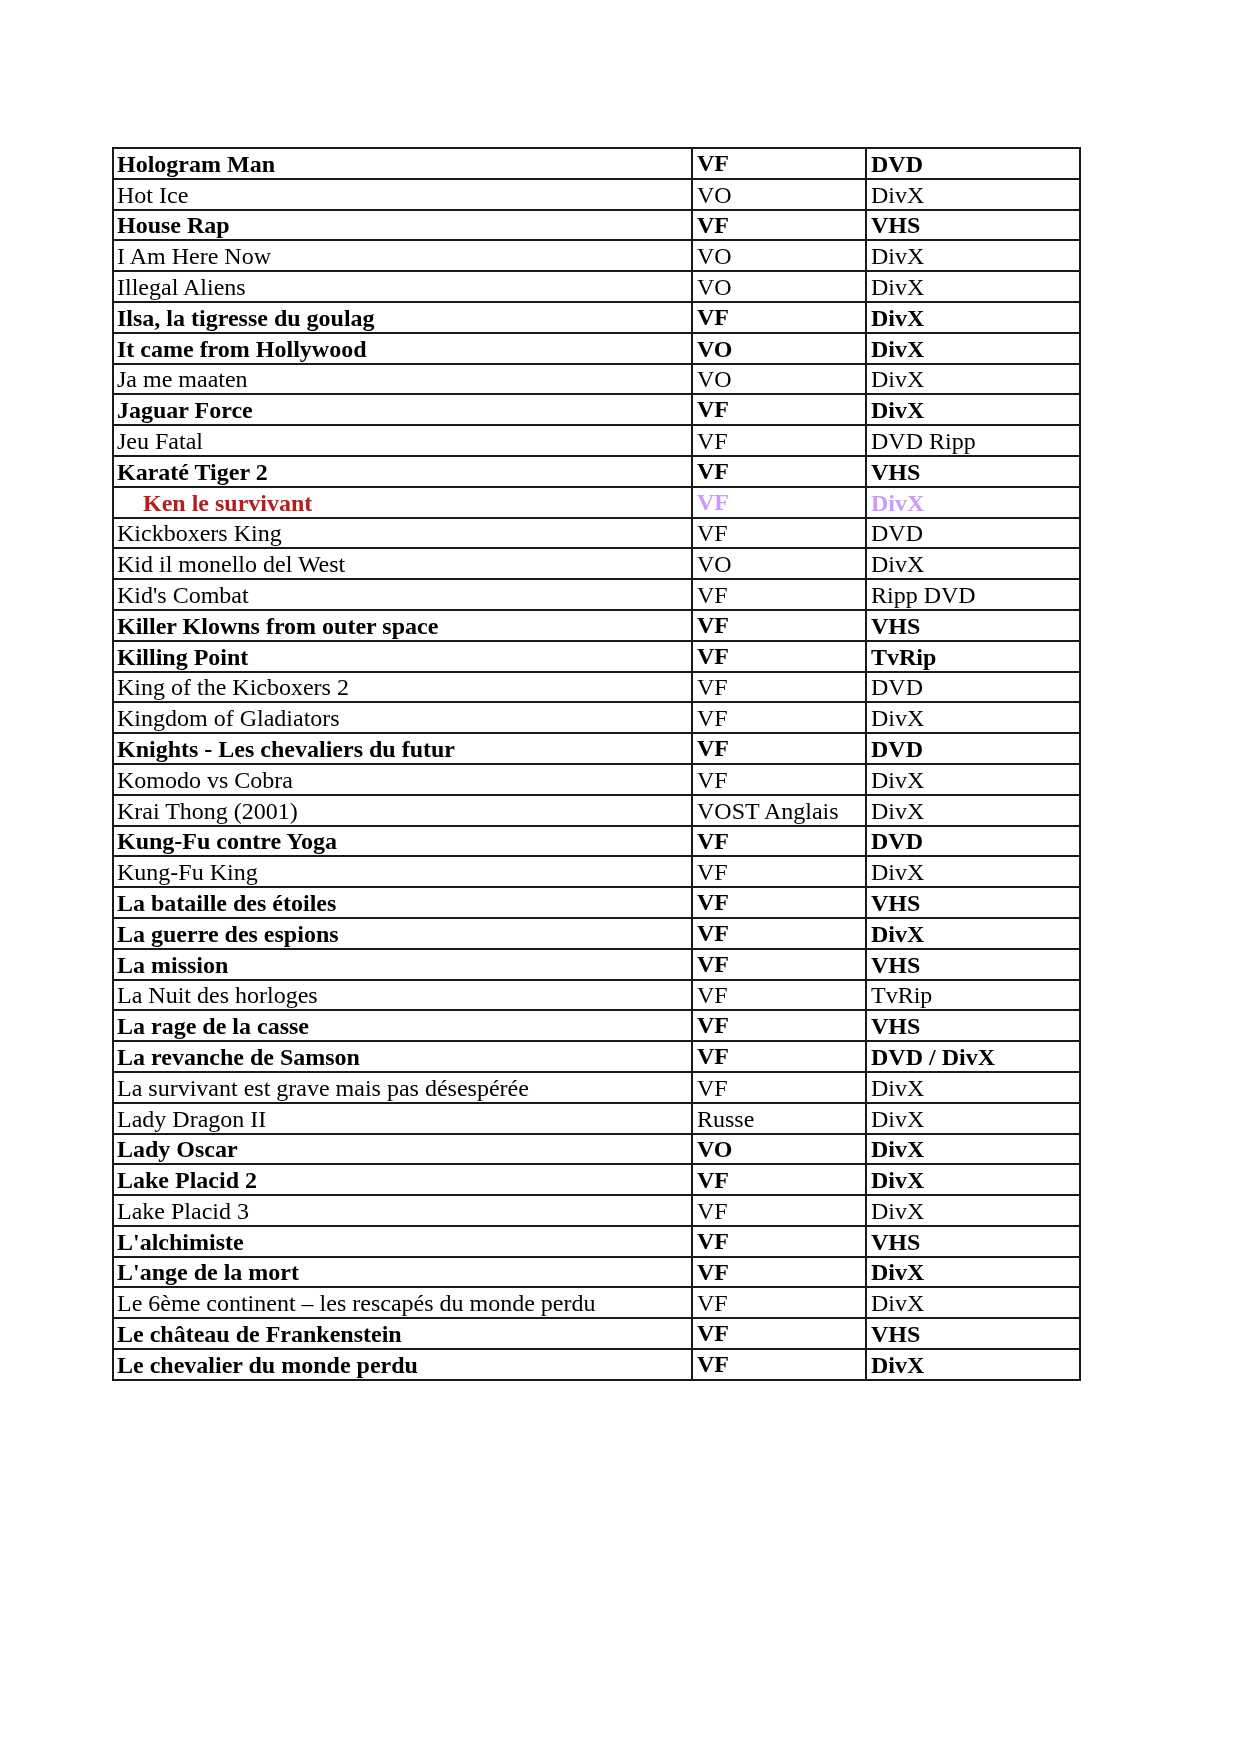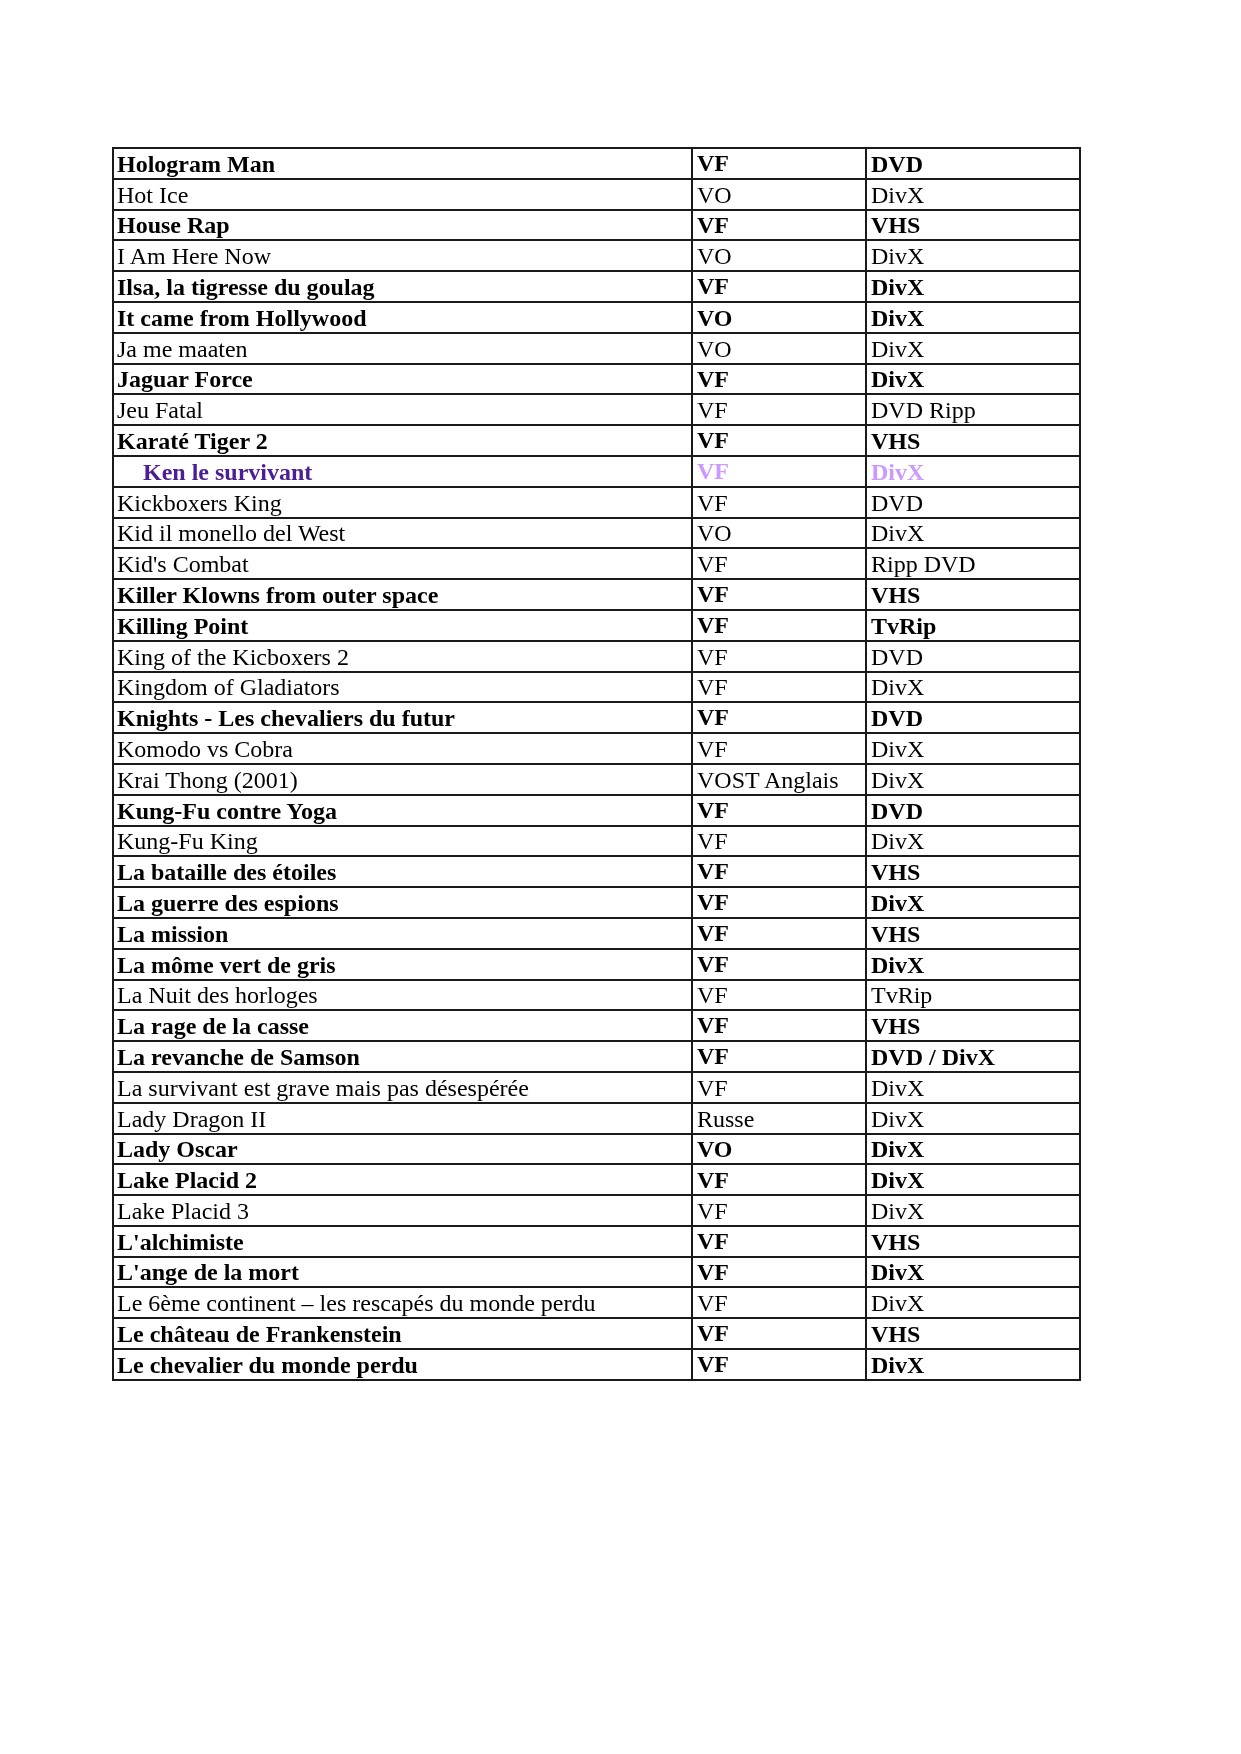--- a/index.html
+++ b/index.html
@@ -79,20 +79,25 @@
         <tr class="bold">
           <td class="title">House Rap</td>
           <td class="lang top">VF</td>
           <td class="fmt">VHS</td>
         </tr>
         <tr>
           <td class="title">I Am Here Now</td>
           <td class="lang">VO</td>
           <td class="fmt">DivX</td>
         </tr>
+        <tr>
+          <td class="title">Illegal Aliens</td>
+          <td class="lang">VO</td>
+          <td class="fmt">DivX</td>
+        </tr>
         <tr class="bold">
           <td class="title">Ilsa, la tigresse du goulag</td>
           <td class="lang top">VF</td>
           <td class="fmt">DivX</td>
         </tr>
         <tr class="bold">
           <td class="title">It came from Hollywood</td>
           <td class="lang">VO</td>
           <td class="fmt">DivX</td>
         </tr>
@@ -110,21 +115,21 @@
           <td class="title">Jeu Fatal</td>
           <td class="lang">VF</td>
           <td class="fmt">DVD Ripp</td>
         </tr>
         <tr class="bold">
           <td class="title">Karaté Tiger 2</td>
           <td class="lang top">VF</td>
           <td class="fmt">VHS</td>
         </tr>
         <tr class="bold">
-          <td class="title" style="color: #4c1d95; padding-left: 29px;">Ken le survivant</td>
+          <td class="title" style="color: #b91c1c; padding-left: 29px;">Ken le survivant</td>
           <td class="lang top" style="color: rgb(204, 153, 255);">VF</td>
           <td class="fmt" style="color: rgb(204, 153, 255);">DivX</td>
         </tr>
         <tr>
           <td class="title">Kickboxers King</td>
           <td class="lang">VF</td>
           <td class="fmt">DVD</td>
         </tr>
         <tr>
           <td class="title">Kid il monello del West</td>
@@ -188,25 +193,20 @@
         </tr>
         <tr class="bold">
           <td class="title">La guerre des espions</td>
           <td class="lang top">VF</td>
           <td class="fmt">DivX</td>
         </tr>
         <tr class="bold">
           <td class="title">La mission</td>
           <td class="lang top">VF</td>
           <td class="fmt">VHS</td>
-        </tr>
-        <tr class="bold">
-          <td class="title">La môme vert de gris</td>
-          <td class="lang top">VF</td>
-          <td class="fmt">DivX</td>
         </tr>
         <tr>
           <td class="title">La Nuit des horloges</td>
           <td class="lang">VF</td>
           <td class="fmt">TvRip</td>
         </tr>
         <tr class="bold">
           <td class="title">La rage de la casse</td>
           <td class="lang top">VF</td>
           <td class="fmt">VHS</td>

